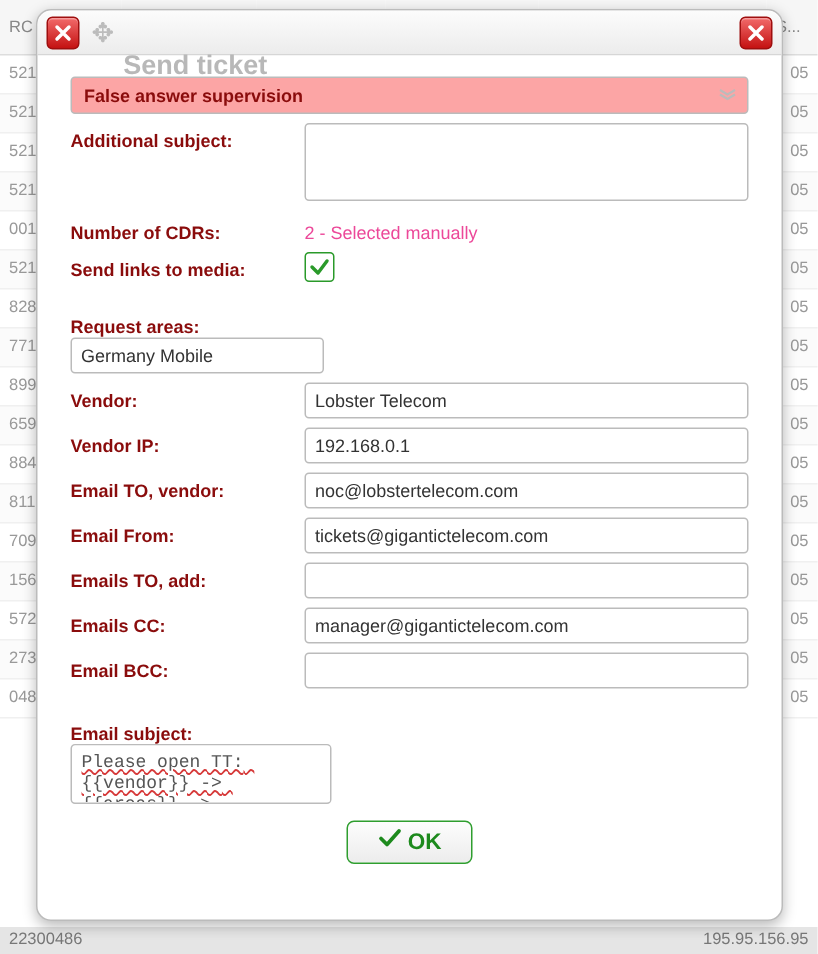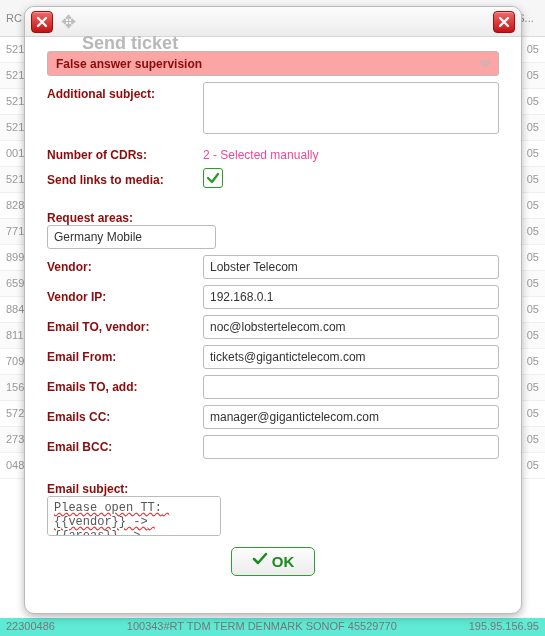--- a/index.html
+++ b/index.html
@@ -33,21 +33,21 @@
     padding: 4px 6px;
     color: #999;
     height: 26px;
     border-bottom: 1px solid #f0f0f0;
   }
   .bg-table tr.alt td { background: #fbfbfb; }
   .bg-footer {
     position: absolute;
     left: 0; right: 0; bottom: 0;
     height: 18px;
-    background: #5eead4;
+    background: #e5e5e5;
     color: #777;
     font-size: 11px;
     padding: 2px 6px;
     display: flex;
     justify-content: space-between;
   }
   
   .modal {
     position: absolute;
     top: 6px;
@@ -359,21 +359,20 @@
           <td></td>
           <td></td>
           <td></td>
           <td></td>
           <td style="text-align: right;">05</td>
         </tr>
       </tbody>
   </table>
   <div class="bg-footer">
     <span>22300486</span>
-    <span>100343#RT TDM TERM DENMARK SONOF 45529770</span>
     <span>195.95.156.95</span>
   </div>
 </div>
 
 <div class="modal">
   <div class="modal-header">
     <div class="close-btn">
       <svg width="12" height="12" viewBox="0 0 12 12">
           <path d="M2 2 L10 10 M10 2 L2 10" stroke="#fff" stroke-width="2.3" stroke-linecap="round"></path>
         </svg>

